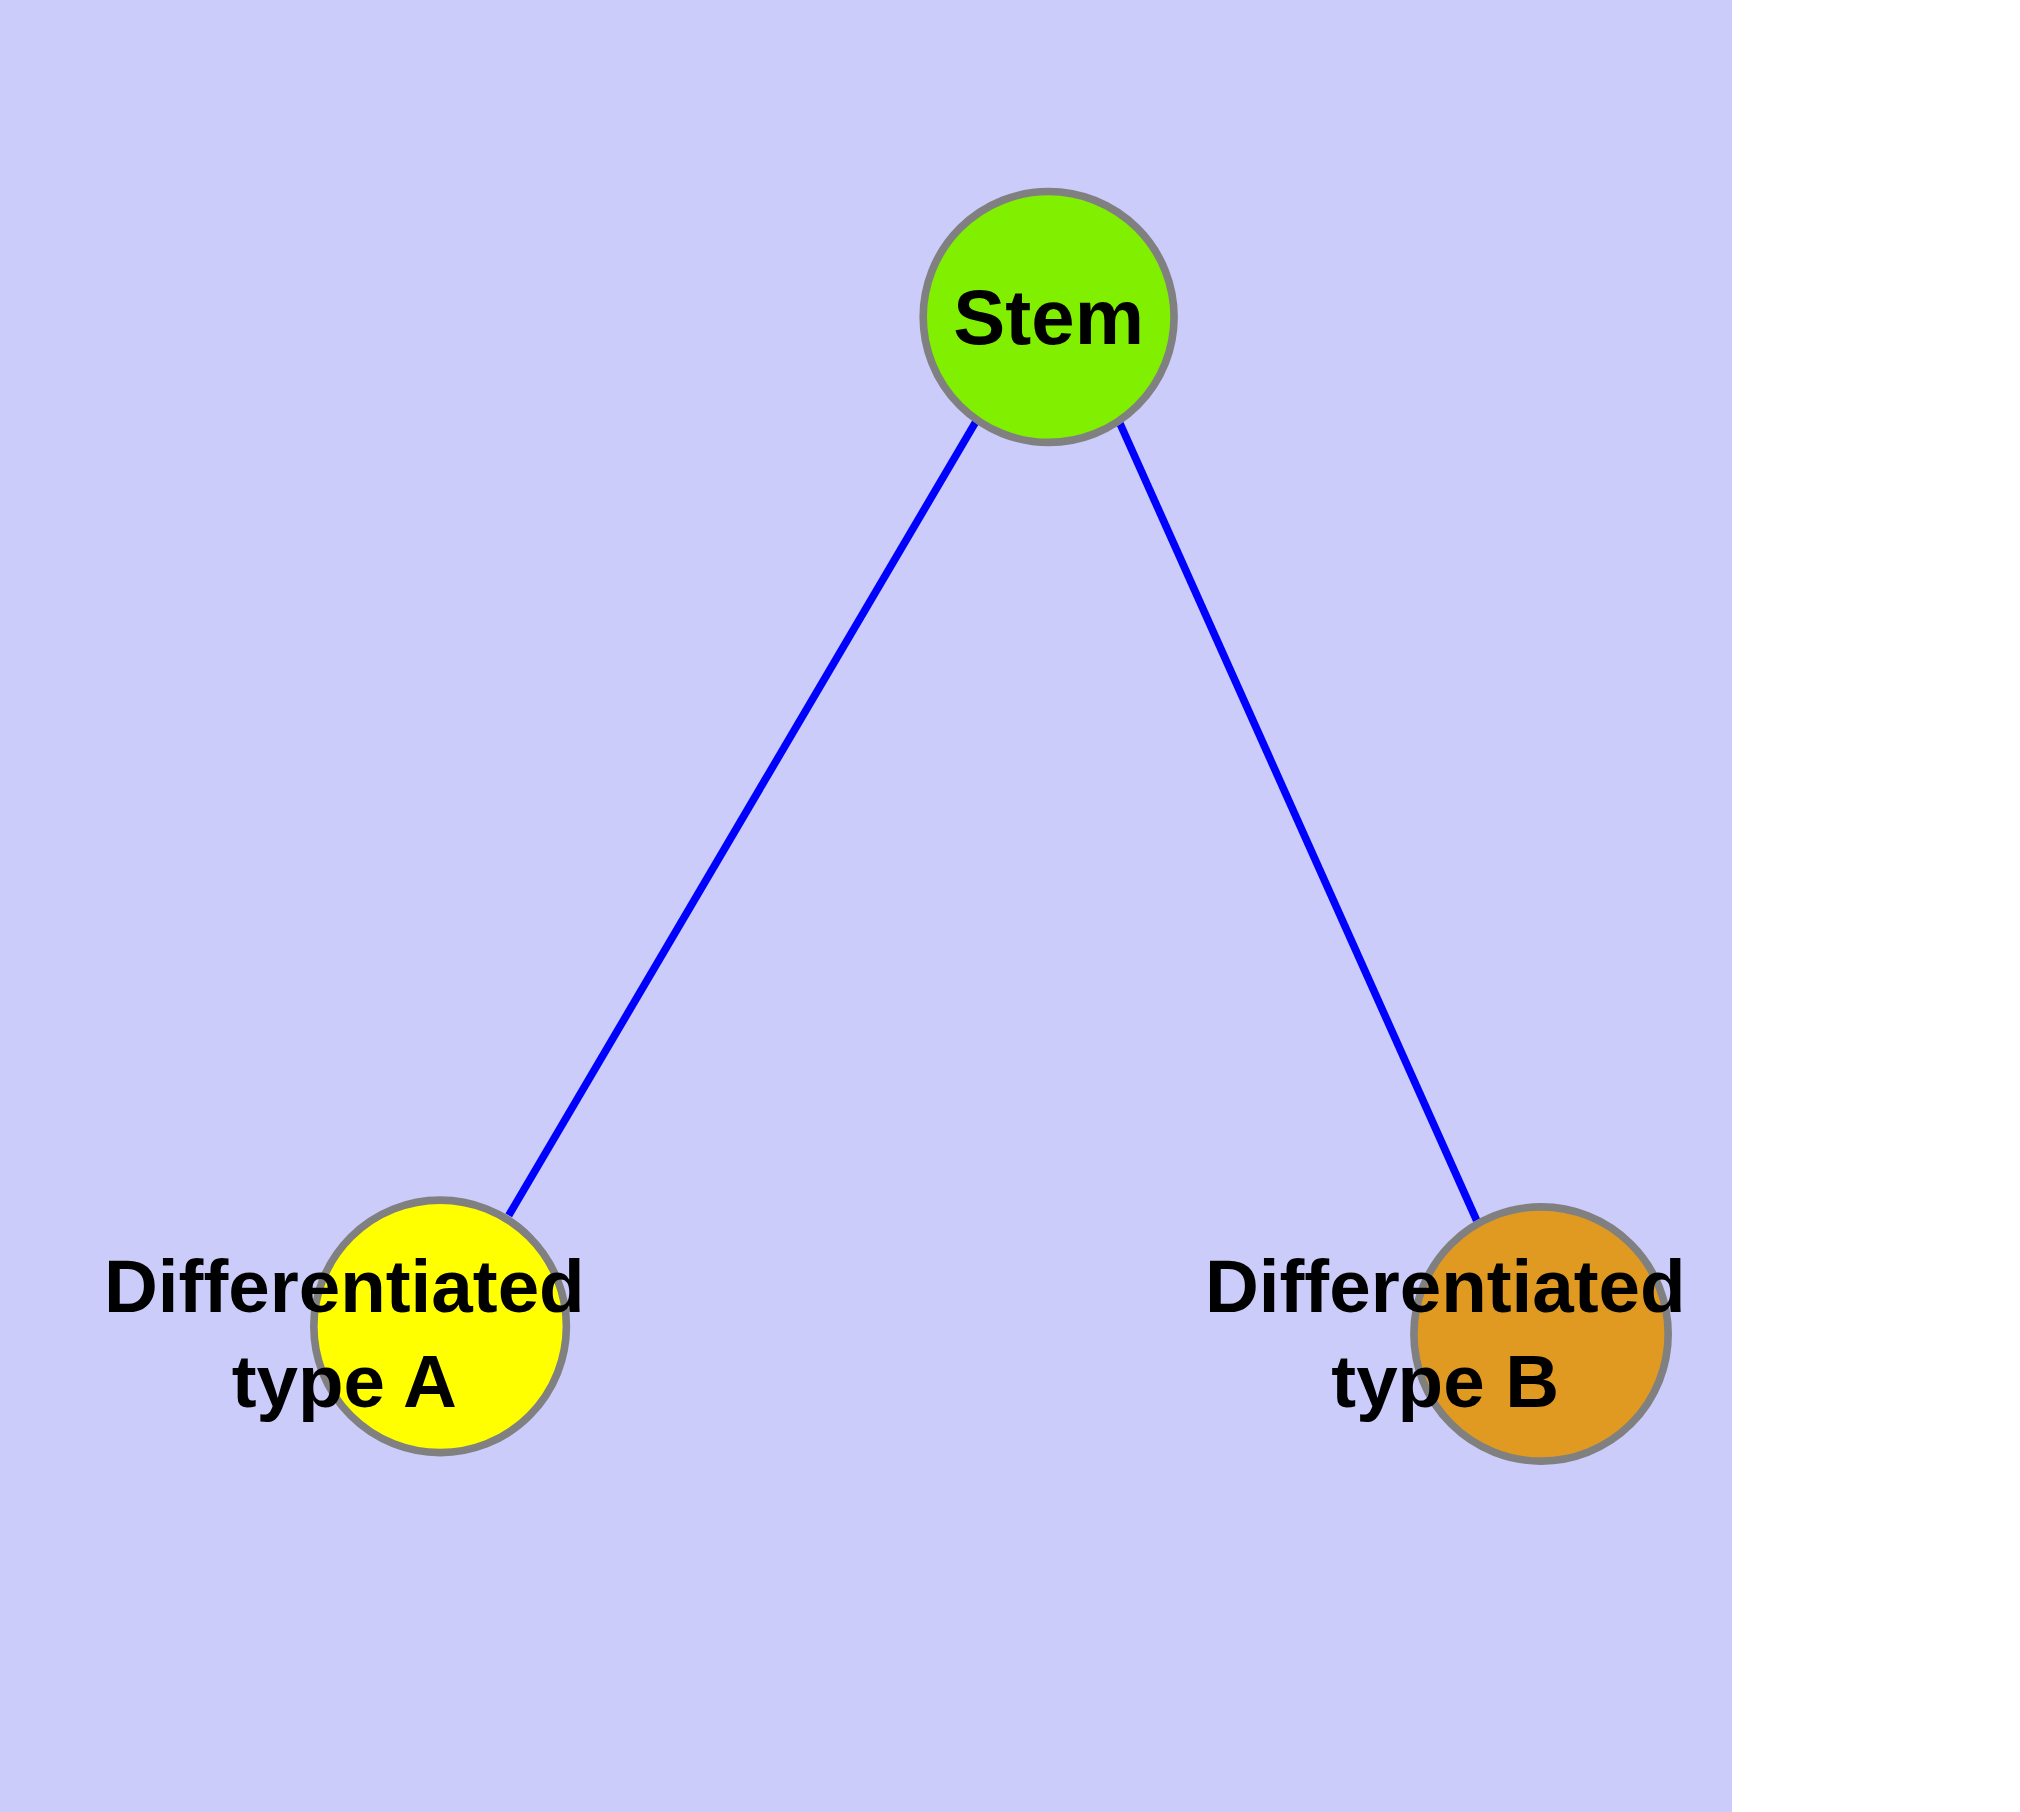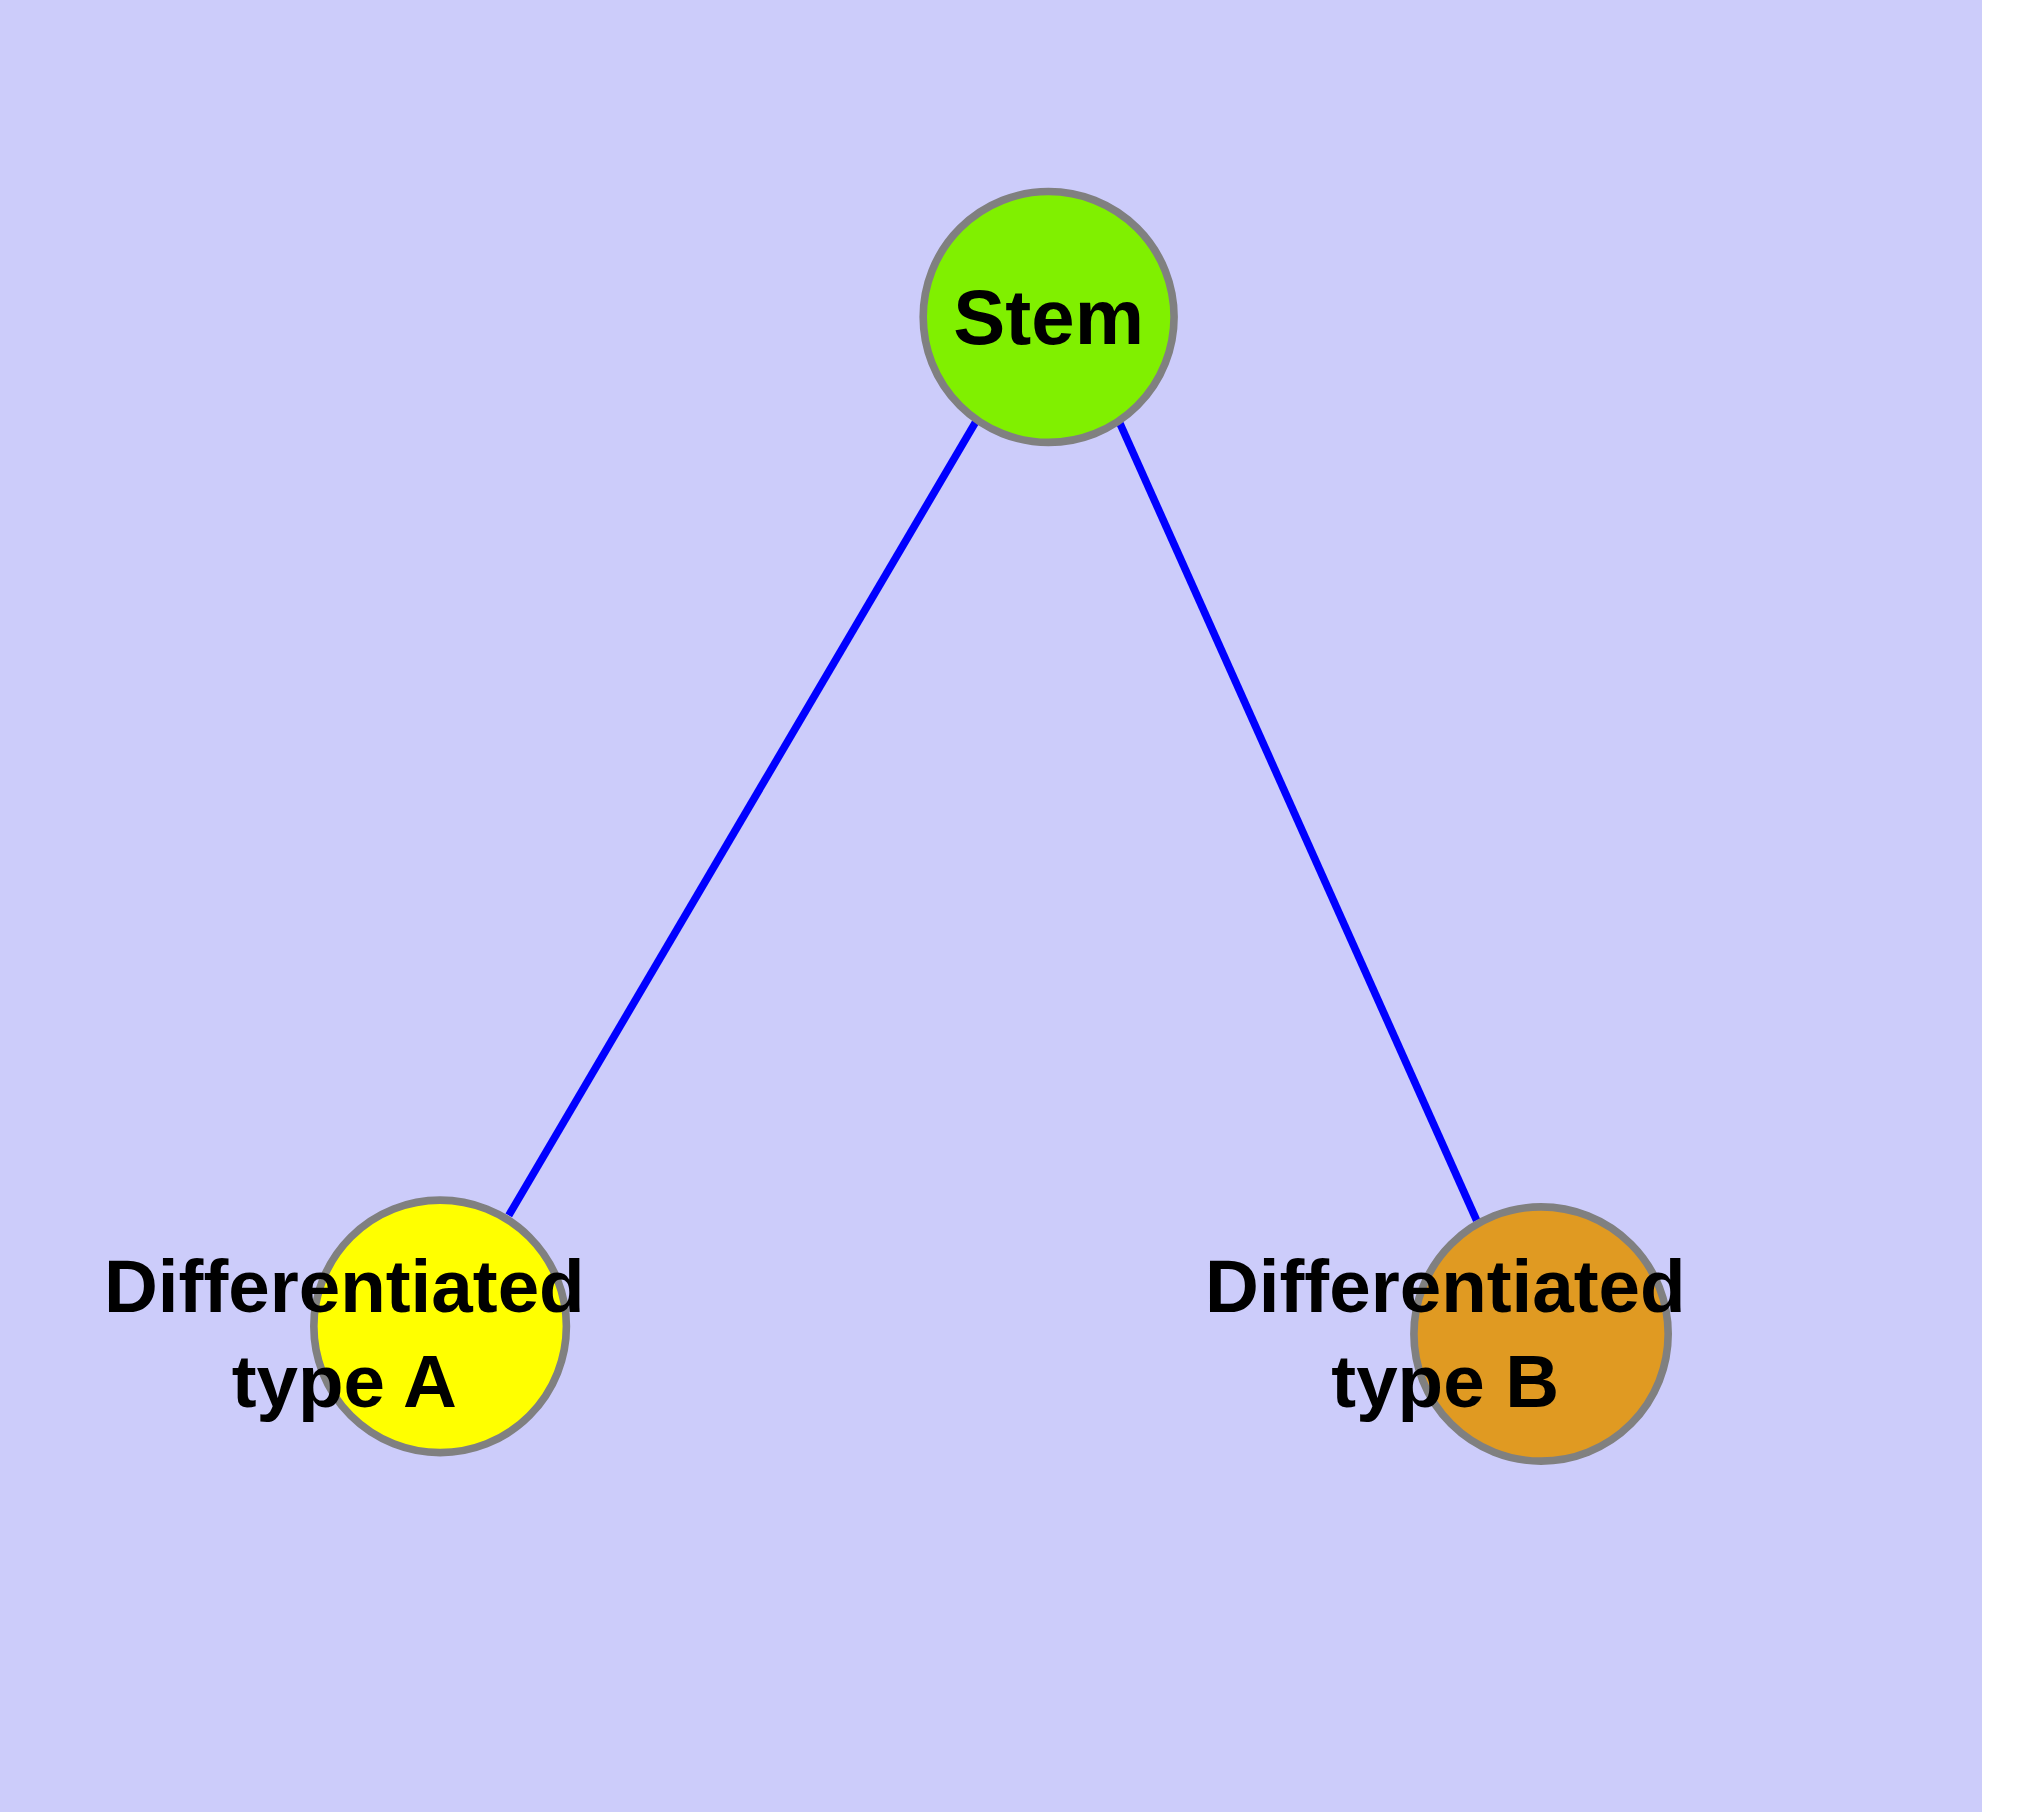--- a/index.html
+++ b/index.html
@@ -2,21 +2,21 @@
 <html style="font-size:13.6px"><head>
 <meta charset="utf-8">
 <style>
   html, body {
     margin: 0;
     padding: 0;
     background: #ffffff;
   }
   #canvas {
     position: relative;
-    width: 1982px;
+    width: 1732px;
     height: 1812px;
     overflow: hidden;
     font-family: "Liberation Sans", sans-serif;
   }
   #graph-svg {
     position: absolute;
     top: 0;
     left: 0;
     width: 2021px;
     height: 1812px;

